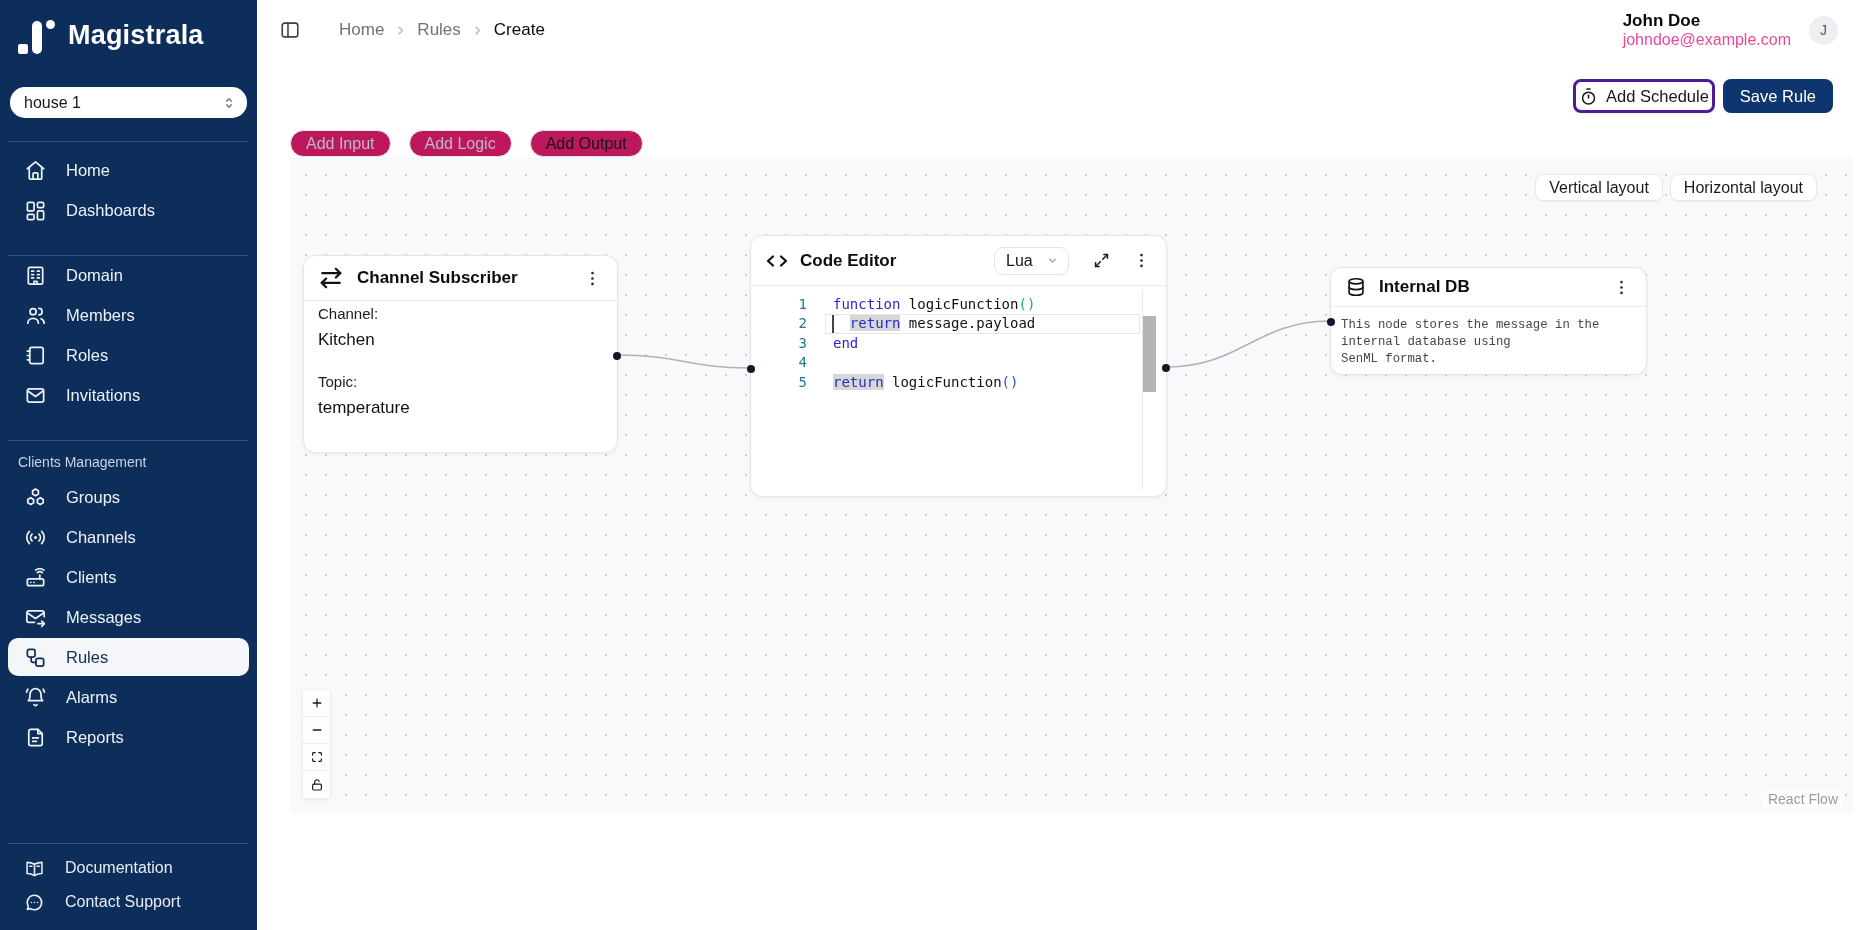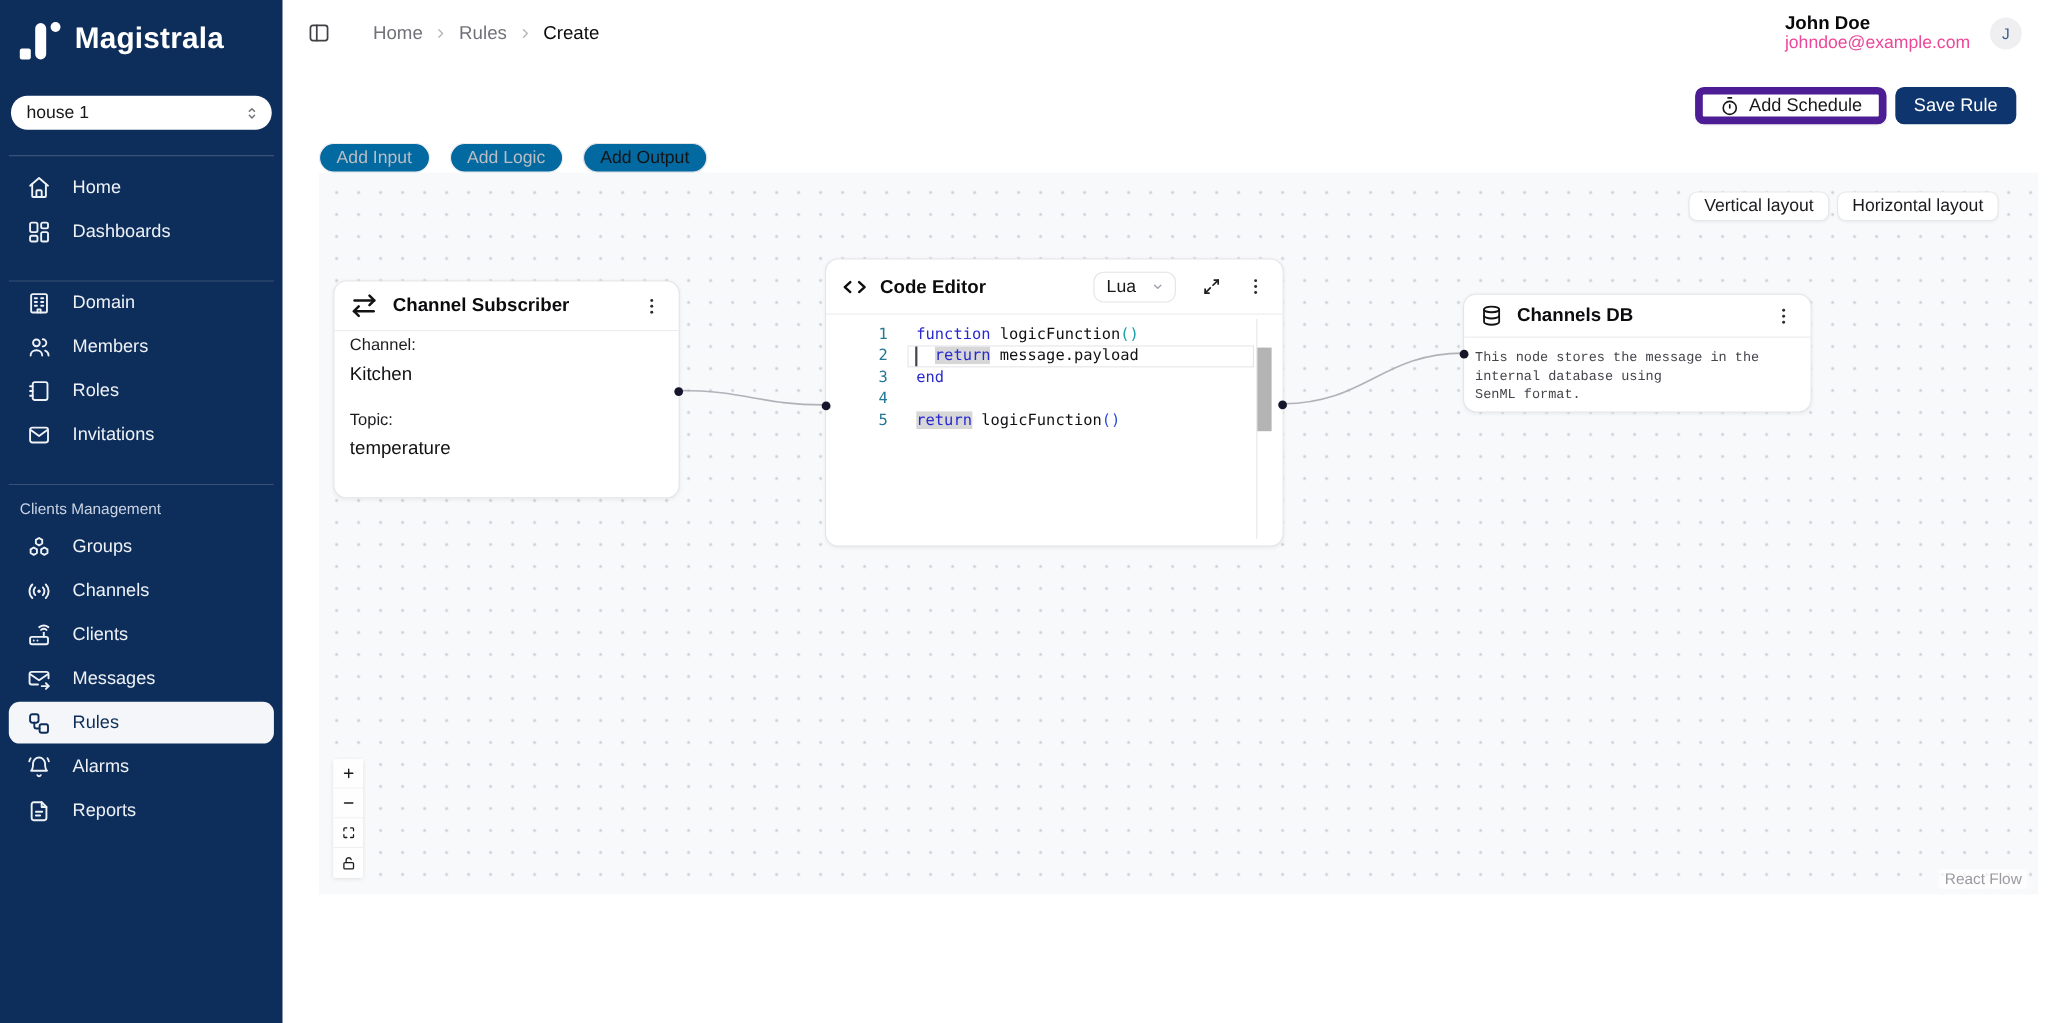--- a/index.html
+++ b/index.html
@@ -42,26 +42,26 @@
   .crumb.current { color:#0a0a0c; cursor:default; }
   .crumb-sep { width:15px; height:15px; color:#b4b4bc; }
   .userbox { margin-left:auto; display:flex; align-items:center; gap:18px; }
   .uinfo { display:flex; flex-direction:column; line-height:1.15; }
   .uname { font-size:17px; font-weight:700; color:#09090b; }
   .uemail { font-size:16px; color:#ec4899; }
   .avatar { width:29px; height:29px; border-radius:50%; background:#efeff2; display:flex; align-items:center; justify-content:center; font-size:14px; font-weight:500; color:#3b5b8c; }
 
   .actionbar { display:flex; justify-content:flex-end; gap:8px; padding:19px 31px 0; height:53px; }
   .btn { display:flex; align-items:center; justify-content:center; height:34px; border-radius:8px; font-size:16.5px; }
-  .btn-outline { background:#fff; border:7px solid #4c1d95; color:#18181b; padding:0 15px; gap:8px; box-shadow:0 1px 2px rgba(0,0,0,.05); font-weight:500; }
+  .btn-outline { background:#fff; border:3px solid #4c1d95; color:#18181b; padding:0 3px; gap:8px; box-shadow:0 1px 2px rgba(0,0,0,.05); font-weight:500; }
   .btn-outline svg { width:19px; height:19px; }
   .btn-primary { background:#0f356e; color:#fff; padding:0 17px; font-weight:500; }
 
   .palette { display:flex; gap:18px; padding:17px 0 0 33px; height:44px; }
-  .chip { height:27px; padding:0 15px; border-radius:14px; background:#0369a1; font-size:16px; display:flex; align-items:center; }
+  .chip { height:27px; padding:0 15px; border-radius:14px; background:#be185d; font-size:16px; display:flex; align-items:center; }
   .chip.disabled { color:#b9bdc4; border:1px solid #ededf0; }
   .chip.enabled { color:#141417; border:1px solid #e2e2e6; font-weight:500; box-shadow:0 1px 2px rgba(0,0,0,.04); }
 
   
   .canvas { position:relative; margin:0 11px 0 33px; width:1563px; height:656px; background:#f8f9fb;
     background-image:radial-gradient(circle, #c9cdd4 1.3px, transparent 1.5px); background-size:20px 20px; background-position:6px 8px; overflow:hidden; }
   .edges { position:absolute; left:0; top:0; pointer-events:none; }
   .edge { fill:none; stroke:#b1b1b7; stroke-width:1.5; }
   .layout-btns { position:absolute; top:17px; right:36px; display:flex; gap:7px; }
   .lay-btn { height:27px; padding:0 13px; background:#fff; border:1px solid #e7e7ea; border-radius:8px; font-size:16px; color:#1b1b1f; font-weight:500; box-shadow:0 1px 2px rgba(0,0,0,.04); }
@@ -426,20 +426,34 @@
         <span class="slab">Alarms</span>
       </div>
       <div class="sitem">
         <svg class="sic">
             <use href="#i-file"></use>
           </svg>
         <span class="slab">Reports</span>
       </div>
     </nav>
 
+    <div class="side-foot">
+      <div class="fitem">
+        <svg class="sic">
+            <use href="#i-book"></use>
+          </svg>
+        <span class="slab">Documentation</span>
+      </div>
+      <div class="fitem">
+        <svg class="sic">
+            <use href="#i-chat"></use>
+          </svg>
+        <span class="slab">Contact Support</span>
+      </div>
+    </div>
   </aside>
 
   <div class="main">
 
     <div class="topbar">
       <button class="panel-btn">
         <svg>
             <use href="#i-panel"></use>
           </svg>
       </button>
@@ -574,21 +588,21 @@
         </div>
         <div class="handle" style="left:-4px; top:129px;"></div>
         <div class="handle" style="right:-4px; top:128px;"></div>
       </div>
 
       <div class="node node-db">
         <div class="n-head">
           <svg class="db-ic">
               <use href="#i-db"></use>
             </svg>
-          <span class="n-title">Channels DB</span>
+          <span class="n-title">Internal DB</span>
           <button class="kebab">
             <svg>
                 <use href="#i-kebab"></use>
               </svg>
           </button>
         </div>
         <div class="n-div"></div>
         <div class="db-body">
           <div class="db-line">This node stores the message in the internal database using</div>
           <div class="db-line">SenML format.</div>

